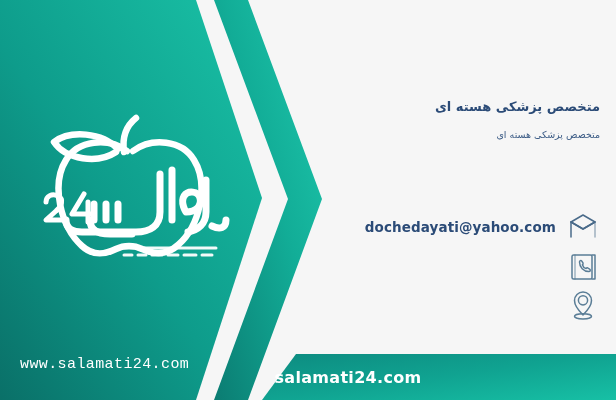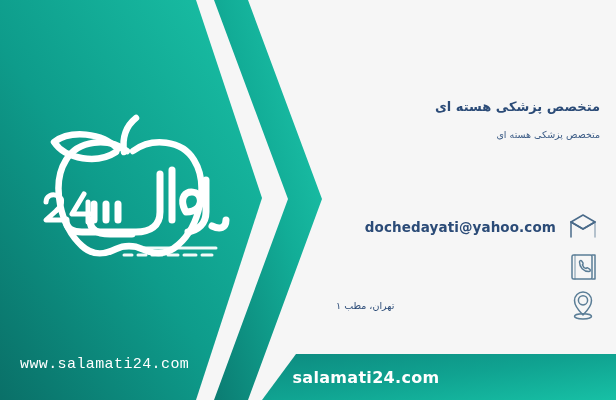--- a/index.html
+++ b/index.html
@@ -110,21 +110,20 @@
     padding-left:6px;
   }
   .ctext.blank{font-size:9.5px;}
 
   
   #footer{
     position:absolute;
     left:0;bottom:0;
     width:508px;height:46px;
     overflow:hidden;
-    margin-left:18px;
   }
   #footer-site{
     position:absolute;
     left:0;top:0;
     width:616px;height:46px;
     display:flex;
     align-items:center;
     justify-content:center;
     color:#ffffff;
     font-size:16px;
@@ -247,21 +246,20 @@
 
     <div class="contact" id="row-addr">
       <svg class="ico" viewBox="0 0 34 34" aria-hidden="true">
         <g fill="none" stroke="#5a7d96" stroke-width="1.5" stroke-linecap="round" stroke-linejoin="round">
           <path d="M17,4 C12.3,4 8.5,7.8 8.5,12.5 C8.5,18.5 17,27 17,27
                    C17,27 25.5,18.5 25.5,12.5 C25.5,7.8 21.7,4 17,4 Z"></path>
           <circle cx="17" cy="12.3" r="4.6"></circle>
           <ellipse cx="17" cy="28.3" rx="8.5" ry="2.6"></ellipse>
         </g>
       </svg>
-      <div class="ctext addr">تهران، مطب ۱</div>
     </div>
 
   </div>
 
   <div id="footer">
     <div id="footer-site">salamati24.com</div>
   </div>
 
 </div>
 

